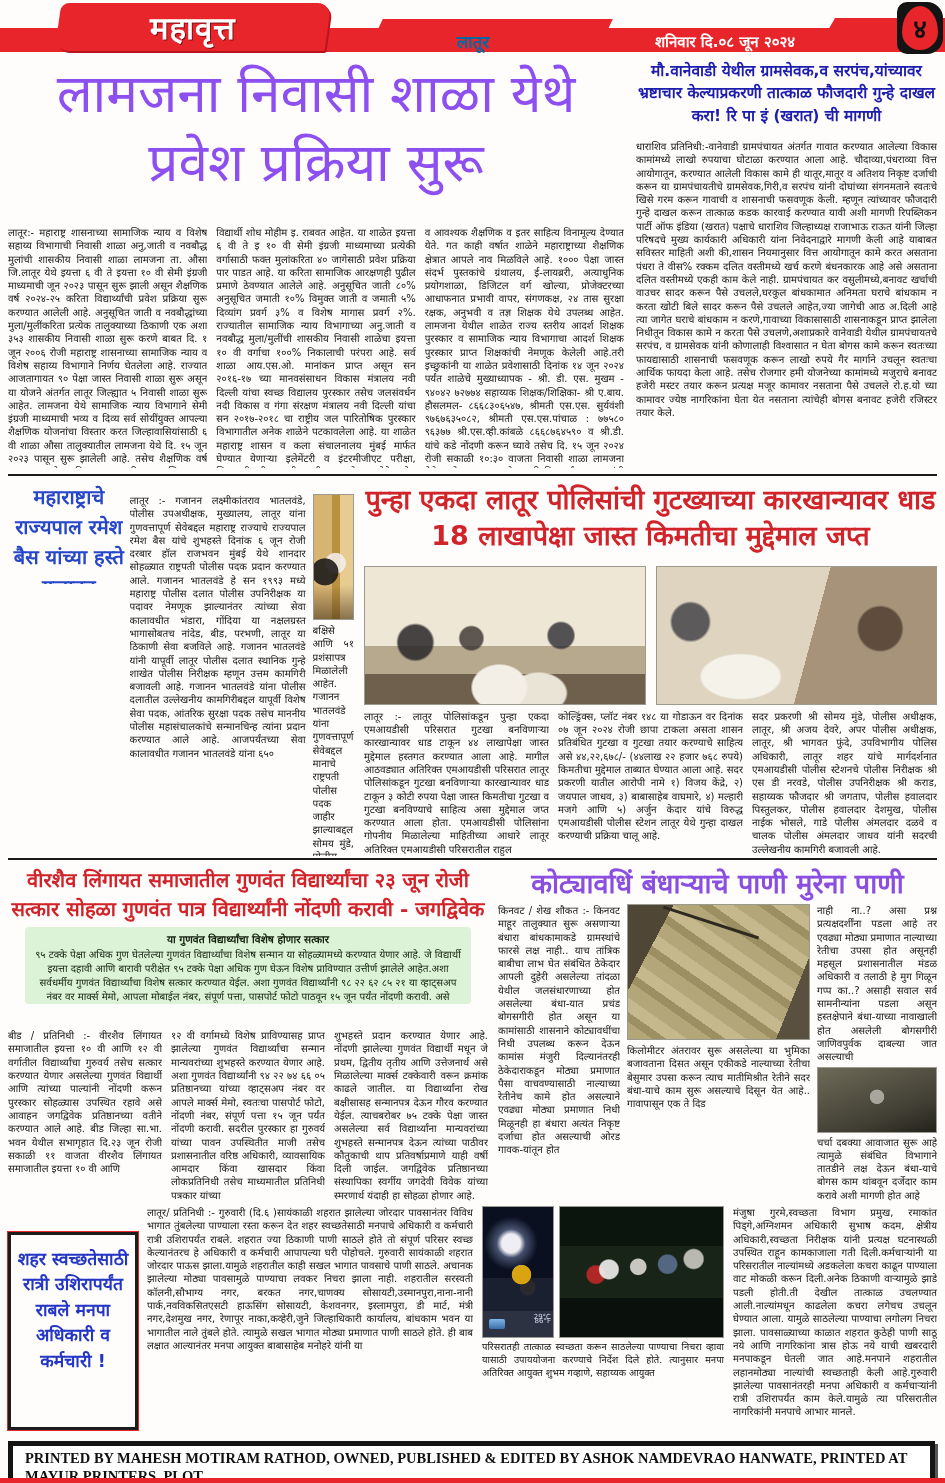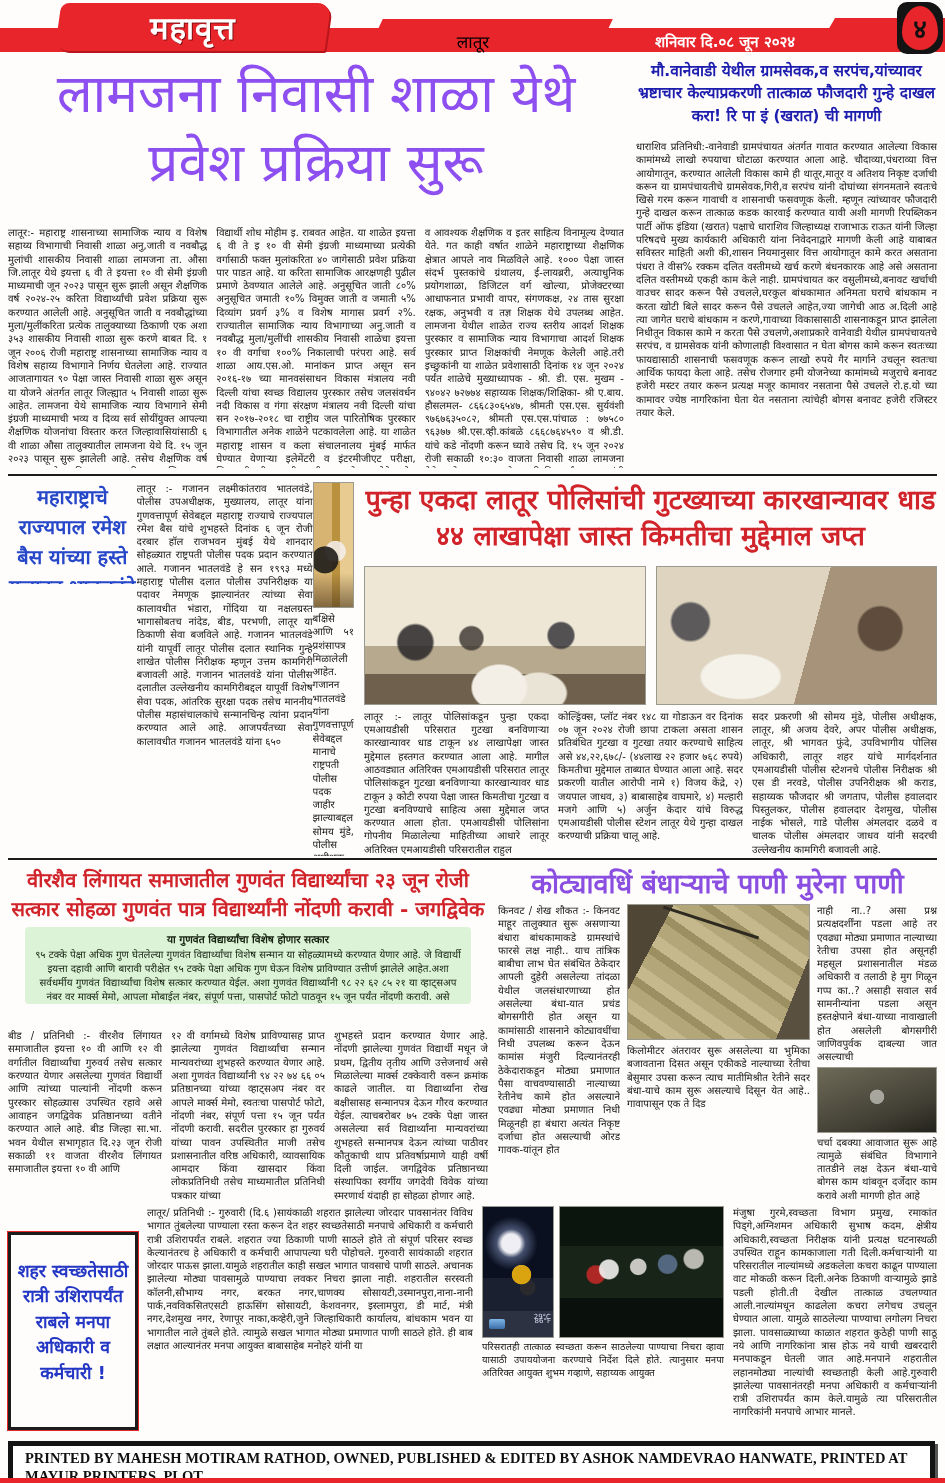--- a/index.html
+++ b/index.html
@@ -7,21 +7,21 @@
   body { font-family:"DejaVu Sans","Liberation Sans",sans-serif; background:#efe9e6; }
   .page { position:relative; width:945px; height:1483px; background:#fffdfc; overflow:hidden; }
 
   
   .masthead { position:relative; height:58px; }
   .mast-bar { position:absolute; left:0; top:28px; width:945px; height:24px; background:#e8252b; }
   .mast-bar::after { content:""; position:absolute; right:-6px; top:-10px; width:120px; height:14px; background:#e8252b; transform:skewX(-30deg); }
   .mast-bar::before { content:""; position:absolute; left:380px; top:-9px; width:230px; height:12px; background:#e8252b; transform:skewX(-25deg); }
   .mast-logo { position:absolute; left:58px; top:3px; width:270px; height:48px; background:#e8252b; border-radius:8px 14px 2px 14px; transform:skewX(-8deg); box-shadow:2px 2px 0 #b8151c; display:flex; align-items:center; justify-content:center; }
   .mast-logo span { transform:skewX(8deg); color:#fff; font-size:31px; font-weight:bold; letter-spacing:1px; text-shadow:1px 1px 0 #7d0d12; }
-  .mast-city { position:absolute; left:388px; top:30px; width:170px; text-align:center; color:#000000; font-size:17px; font-weight:normal; }
+  .mast-city { position:absolute; left:388px; top:30px; width:170px; text-align:center; color:#0369a1; font-size:17px; font-weight:bold; }
   .mast-date { position:absolute; left:600px; top:31px; width:250px; text-align:center; color:#fff; font-size:15px; font-weight:bold; }
   .mast-page-badge { position:absolute; right:2px; top:2px; width:46px; height:52px; background:#141414; border-radius:10px 16px 16px 10px; display:flex; align-items:center; justify-content:center; }
   .mast-page-badge .blob { width:36px; height:44px; background:#e8252b; border-radius:50% 50% 50% 50%/60% 60% 40% 40%; display:flex; align-items:center; justify-content:center; }
   .mast-page-badge span { color:#111; font-size:26px; font-weight:bold; }
 
   
   .rule { border:0; border-top:2px solid #1c1c1c; margin:2px 8px; }
   .bodytxt { font-size:10px; line-height:1.33; color:#161616; text-align:justify; overflow:hidden; }
   .cols { display:flex; gap:9px; }
   .cols > div { flex:1; }
@@ -34,21 +34,21 @@
   .lead-cols { flex:1; margin-top:8px; }
   .lead-cols .bodytxt { height:242px; }
   .gram { flex:1; display:flex; flex-direction:column; }
   .gram-headline { color:#1d1dae; font-size:15.5px; font-weight:bold; line-height:1.45; text-align:center; height:76px; overflow:hidden; }
   .gram-body { flex:1; margin-top:4px; }
 
   
   .row2 { display:flex; gap:10px; padding:4px 8px 0; height:378px; }
   .police { width:346px; display:flex; flex-direction:row; }
   .police-headline { color:#2747c9; font-size:20px; font-weight:bold; line-height:1.5; text-align:center; height:102px; overflow:hidden; }
-  .police-body { flex:1; display:flex; margin-top:0;justify-content:center; }
+  .police-body { flex:1; display:flex; gap:7px; margin-top:12px;justify-content:center; }
   .police-c1 { width:176px; }
   .police-c2 { flex:1; display:flex; flex-direction:column; }
   .police-photo { height:126px; margin-bottom:4px;
     background:
       radial-gradient(circle at 28% 62%, rgba(30,28,26,.9) 0 16%, transparent 17%),
       radial-gradient(circle at 55% 55%, rgba(245,240,238,.85) 0 14%, transparent 15%),
       repeating-linear-gradient(90deg,#d8b472 0 18px,#b9913f 18px 26px,#e7cb90 26px 44px),
       linear-gradient(#caa85c,#8f6f33); }
   .police-photo::after { content:""; position:absolute; inset:auto 0 0 0; height:34px; background:linear-gradient(transparent,rgba(60,40,20,.55)); }
   .police-c2 .bodytxt { flex:1; }
@@ -93,21 +93,21 @@
       repeating-linear-gradient(35deg,#b3a678 0 14px,#9c8f62 14px 22px,#c4b88c 22px 34px),
       linear-gradient(#a89a6e,#877a52); }
   .trench-photo::before { content:""; position:absolute; left:18%; top:12%; width:55%; height:3px; background:#2e2a20; transform:rotate(18deg); }
   .water-c3 { width:120px; display:flex; flex-direction:column; }
   .water-c3 .small-photo { height:66px; margin:3px 0; background:
       radial-gradient(circle at 50% 45%, rgba(255,255,250,.5) 0 10%, transparent 11%),
       linear-gradient(160deg,#6d6a58,#403e33 70%,#23221b); border:1px solid #9a9a90; }
 
   
   .row4 { display:flex; gap:9px; padding:4px 8px 0; height:234px; }
-  .cleanup-box { width:130px; margin-top:26px; height:198px; border:3px solid #1c1c1c; outline:1px solid #e8252b; padding:24px 4px; text-align:center; color:#2336c4; font-size:17.5px; font-weight:bold; line-height:1.45; overflow:hidden; }
+  .cleanup-box { width:130px; margin-top:26px; height:198px; border:3px solid #1c1c1c; outline:1px solid #e8252b; padding:12px 4px; text-align:center; color:#2336c4; font-size:17.5px; font-weight:bold; line-height:1.45; overflow:hidden; }
   .cleanup-main { width:326px; }
   .cleanup-main .bodytxt { height:100%; font-size:10px; }
   .cleanup-photos { width:242px; display:flex; flex-direction:column; }
   .cp-pair { display:flex; gap:5px; height:132px; }
   .night-jcb { width:72px; background:
       radial-gradient(circle at 40% 28%, rgba(250,250,255,.95) 0 9%, rgba(180,200,255,.35) 14%, transparent 26%),
       radial-gradient(circle at 55% 52%, #d9a410 0 12%, transparent 13%),
       radial-gradient(circle at 64% 62%, #2a2a2e 0 8%, transparent 9%),
       linear-gradient(#0a1020 0 55%, #1a2030 55% 80%, #2c3242 80% 100%); }
   .night-jcb .wtemp { position:absolute; right:2px; bottom:16px; color:#cfd8ea; font-size:7px; }
@@ -169,21 +169,21 @@
       <h2 class="police-headline">महाराष्ट्राचे राज्यपाल रमेश बैस यांच्या हस्ते गजानन भातलवंडे पोलीस उपाधीक्षक यांना राष्ट्रपती पोलीस पदक प्रदान</h2>
       <div class="police-body">
         <div class="bodytxt police-c1">लातूर :- गजानन लक्ष्मीकांतराव भातलवंडे, पोलीस उपअधीक्षक, मुख्यालय, लातूर यांना गुणवत्तापूर्ण सेवेबद्दल महाराष्ट्र राज्याचे राज्यपाल रमेश बैस यांचे शुभहस्ते दिनांक ६ जून रोजी दरबार हॉल राजभवन मुंबई येथे शानदार सोहळ्यात राष्ट्रपती पोलीस पदक प्रदान करण्यात आले. गजानन भातलवंडे हे सन १९९३ मध्ये महाराष्ट्र पोलीस दलात पोलीस उपनिरीक्षक या पदावर नेमणूक झाल्यानंतर त्यांच्या सेवा कालावधीत भंडारा, गोंदिया या नक्षलग्रस्त भागासोबतच नांदेड, बीड, परभणी, लातूर या ठिकाणी सेवा बजविले आहे. गजानन भातलवंडे यांनी यापूर्वी लातूर पोलीस दलात स्थानिक गुन्हे शाखेत पोलीस निरीक्षक म्हणून उत्तम कामगिरी बजावली आहे. गजानन भातलवंडे यांना पोलीस दलातील उल्लेखनीय कामगिरीबद्दल यापूर्वी विशेष सेवा पदक, आंतरिक सुरक्षा पदक तसेच माननीय पोलीस महासंचालकांचे सन्मानचिन्ह त्यांना प्रदान करण्यात आले आहे. आजपर्यंतच्या सेवा कालावधीत गजानन भातलवंडे यांना ६५०</div>
         <div class="police-c2">
           <div class="photo police-photo"></div>
           <div class="bodytxt">बक्षिसे आणि ५१ प्रशंसापत्र मिळालेली आहेत. गजानन भातलवंडे यांना गुणवत्तापूर्ण सेवेबद्दल मानाचे राष्ट्रपती पोलीस पदक जाहीर झाल्याबद्दल सोमय मुंडे, पोलीस अधीक्षक लातूर, अजय देवरे, अपर पोलीस अधीक्षक, लातूर यांनी तसेच लातूर पोलीस दलातर्फे व अशोक हनवते संपादक दैनिक महावृत्त तथा जिल्हा सरचिटणीस महाराष्ट्र राज्य मराठी पत्रकार संघ मुंबई, जिल्हा शाखा लातूर, नागरिकांनी अभिनंदन केले आहे.</div>
         </div>
       </div>
     </article>
     <article class="gutkha">
-      <h2 class="gutkha-headline">पुन्हा एकदा लातूर पोलिसांची गुटख्याच्या कारखान्यावर धाड ४४ लाखापेक्षा जास्त किमतीचा मुद्देमाल जप्त</h2>
+      <h2 class="gutkha-headline">पुन्हा एकदा लातूर पोलिसांची गुटख्याच्या कारखान्यावर धाड 18 लाखापेक्षा जास्त किमतीचा मुद्देमाल जप्त</h2>
       <div class="gutkha-photos">
         <div class="photo raid-photo1"></div>
         <div class="photo raid-photo2"></div>
       </div>
       <div class="cols gutkha-cols">
         <div class="bodytxt">लातूर :- लातूर पोलिसांकडून पुन्हा एकदा एमआयडीसी परिसरात गुटखा बनविणाऱ्या कारखान्यावर धाड टाकून ४४ लाखापेक्षा जास्त मुद्देमाल हस्तगत करण्यात आला आहे. मागील आठवड्यात अतिरिक्त एमआयडीसी परिसरात लातूर पोलिसांकडून गुटखा बनविणाऱ्या कारखान्यावर धाड टाकून ३ कोटी रुपया पेक्षा जास्त किमतीचा गुटखा व गुटखा बनविण्याचे साहित्य असा मुद्देमाल जप्त करण्यात आला होता. एमआयडीसी पोलिसांना गोपनीय मिळालेल्या माहितीच्या आधारे लातूर अतिरिक्त एमआयडीसी परिसरातील राहुल</div>
         <div class="bodytxt">कोल्ड्रिंक्स, प्लॉट नंबर १४८ या गोडाऊन वर दिनांक ०७ जून २०२४ रोजी छापा टाकला असता शासन प्रतिबंधित गुटखा व गुटखा तयार करण्याचे साहित्य असे ४४,२२,६७८/- (४४लाख २२ हजार ७६८ रुपये) किमतीचा मुद्देमाल ताब्यात घेण्यात आला आहे. सदर प्रकरणी यातील आरोपी नामे १) विजय केंद्रे, २) जयपाल जाधव, ३) बाबासाहेब वाघमारे, ४) मल्हारी मजगे आणि ५) अर्जुन केदार यांचे विरुद्ध एमआयडीसी पोलीस स्टेशन लातूर येथे गुन्हा दाखल करण्याची प्रक्रिया चालू आहे.</div>
         <div class="bodytxt">सदर प्रकरणी श्री सोमय मुंडे, पोलीस अधीक्षक, लातूर, श्री अजय देवरे, अपर पोलीस अधीक्षक, लातूर, श्री भागवत फुंदे, उपविभागीय पोलिस अधिकारी, लातूर शहर यांचे मार्गदर्शनात एमआयडीसी पोलीस स्टेशनचे पोलीस निरीक्षक श्री एस डी नरवडे, पोलीस उपनिरीक्षक श्री कराड, सहाय्यक फौजदार श्री जगताप, पोलीस हवालदार पिस्तुलकर, पोलीस हवालदार देशमुख, पोलीस नाईक भोसले, गाडे पोलीस अंमलदार दळवे व चालक पोलीस अंमलदार जाधव यांनी सदरची उल्लेखनीय कामगिरी बजावली आहे.</div>
       </div>
     </article>

